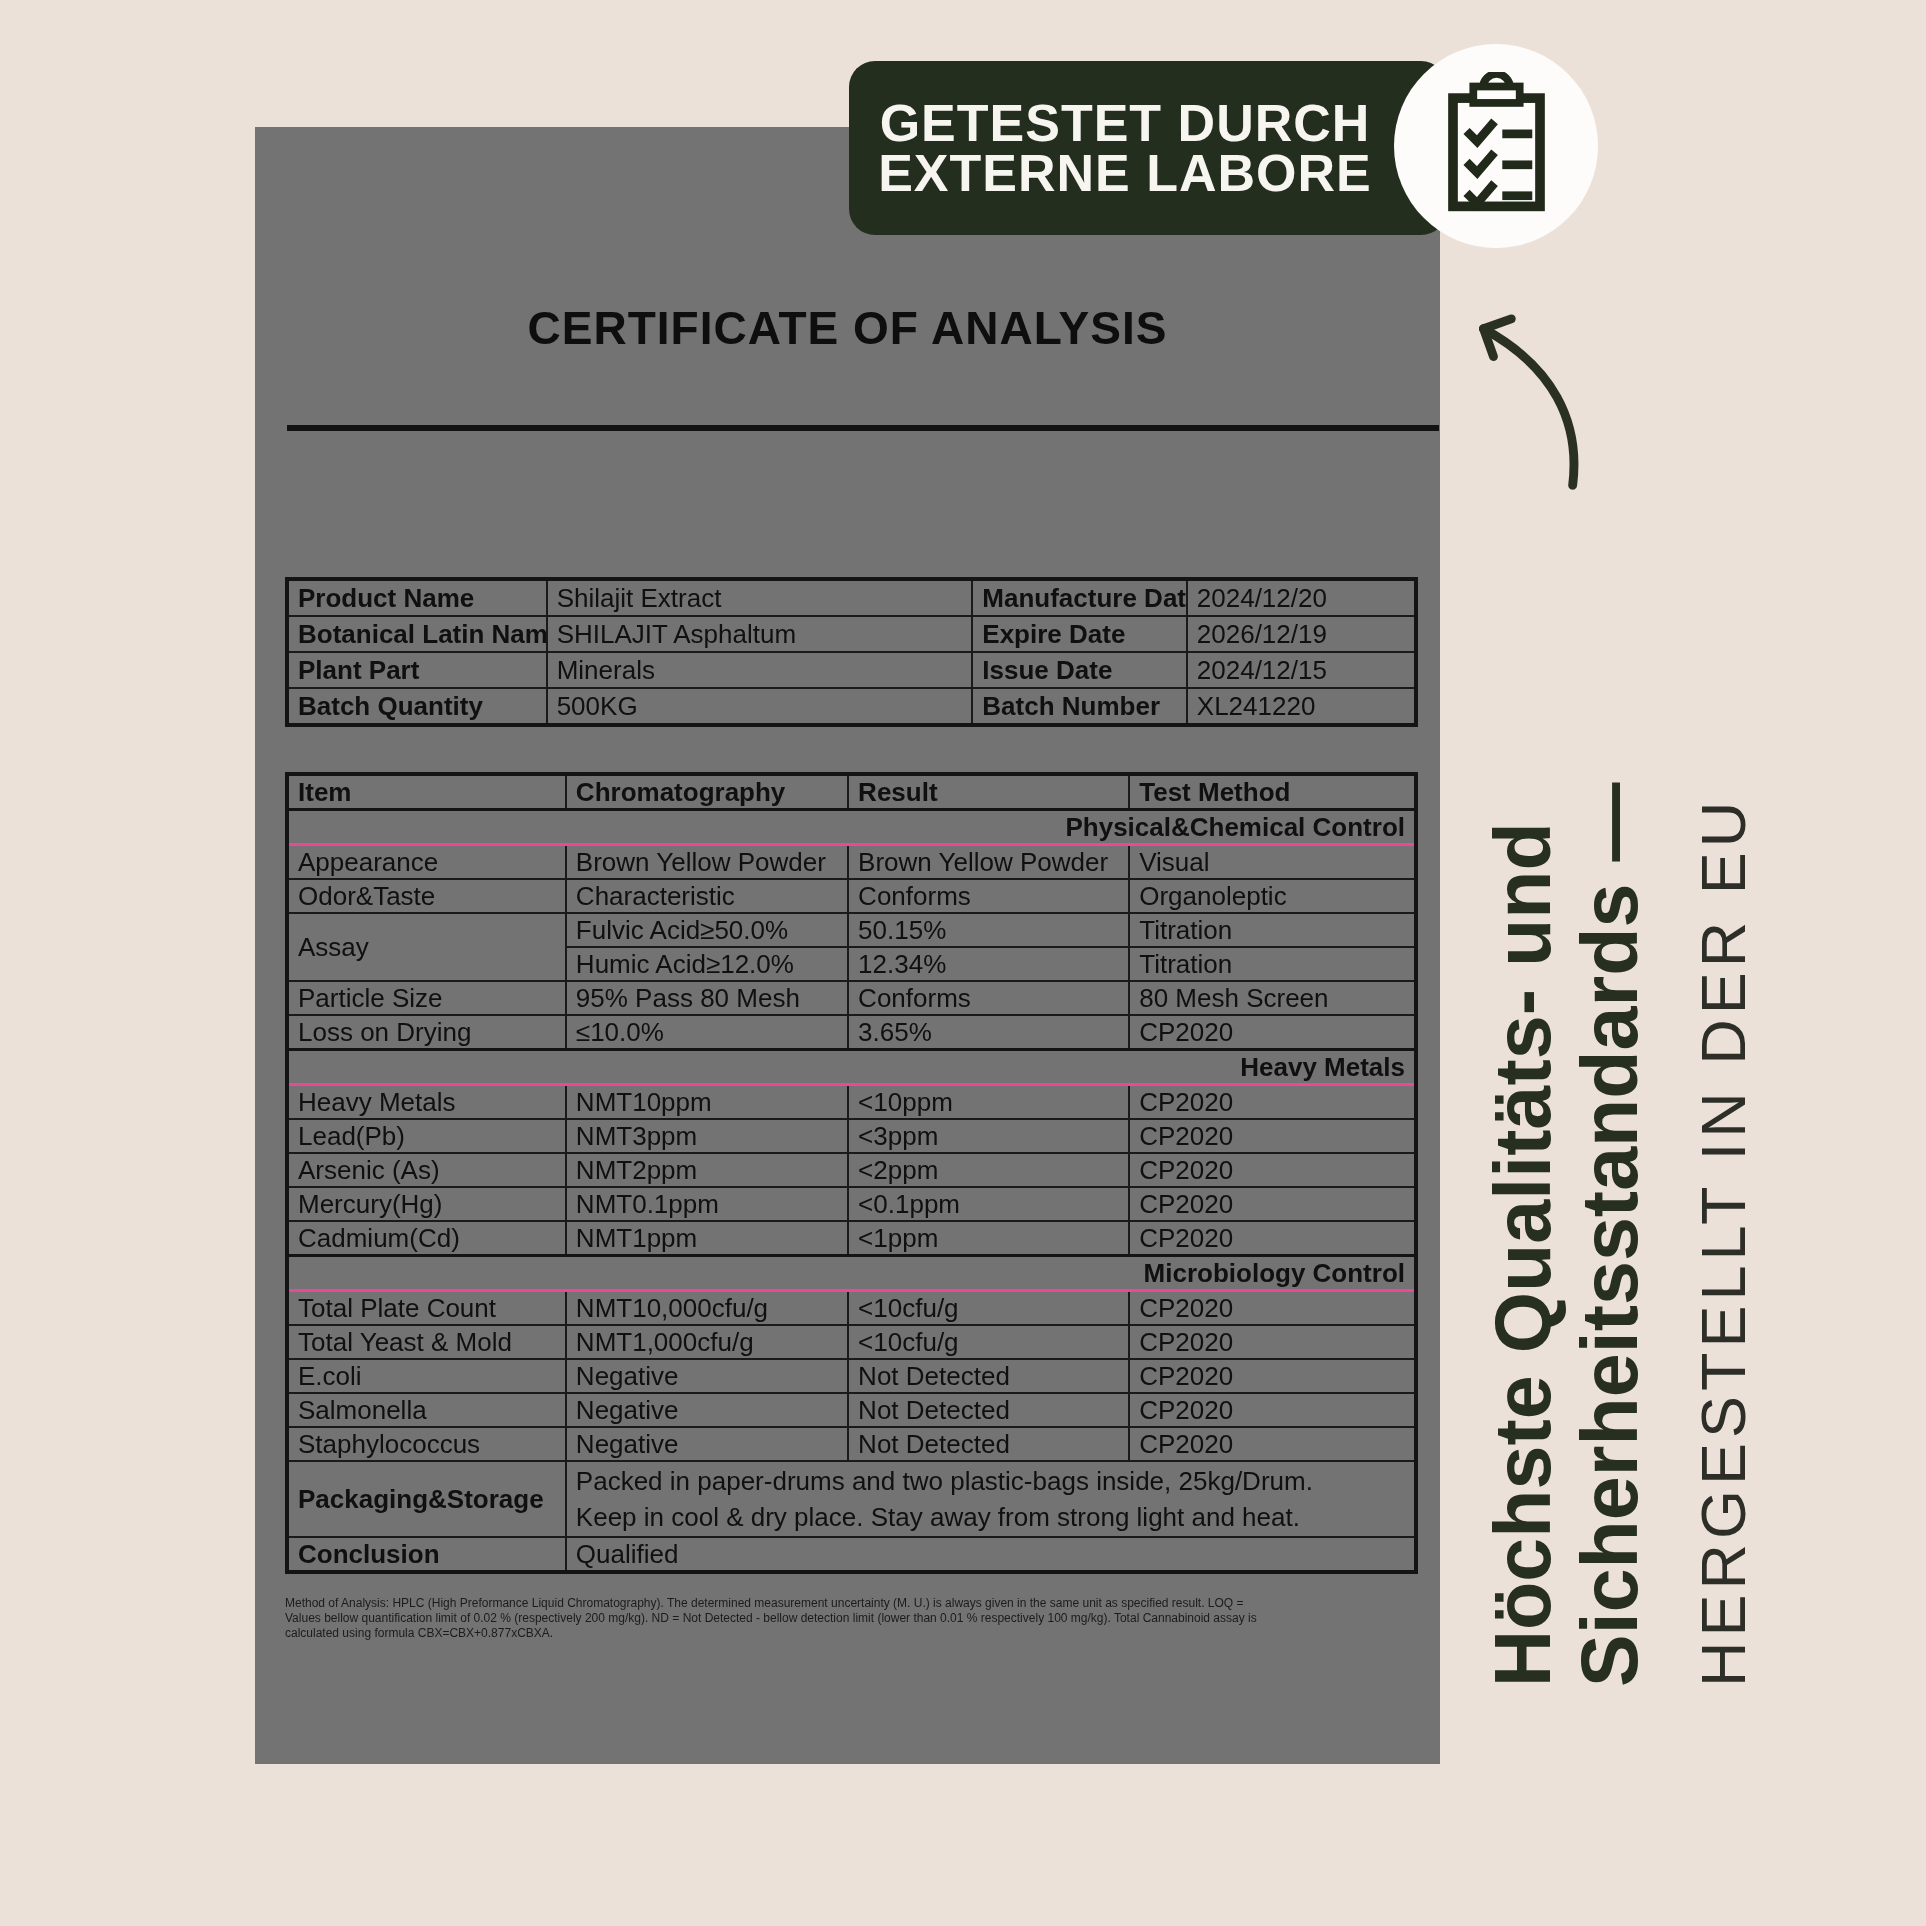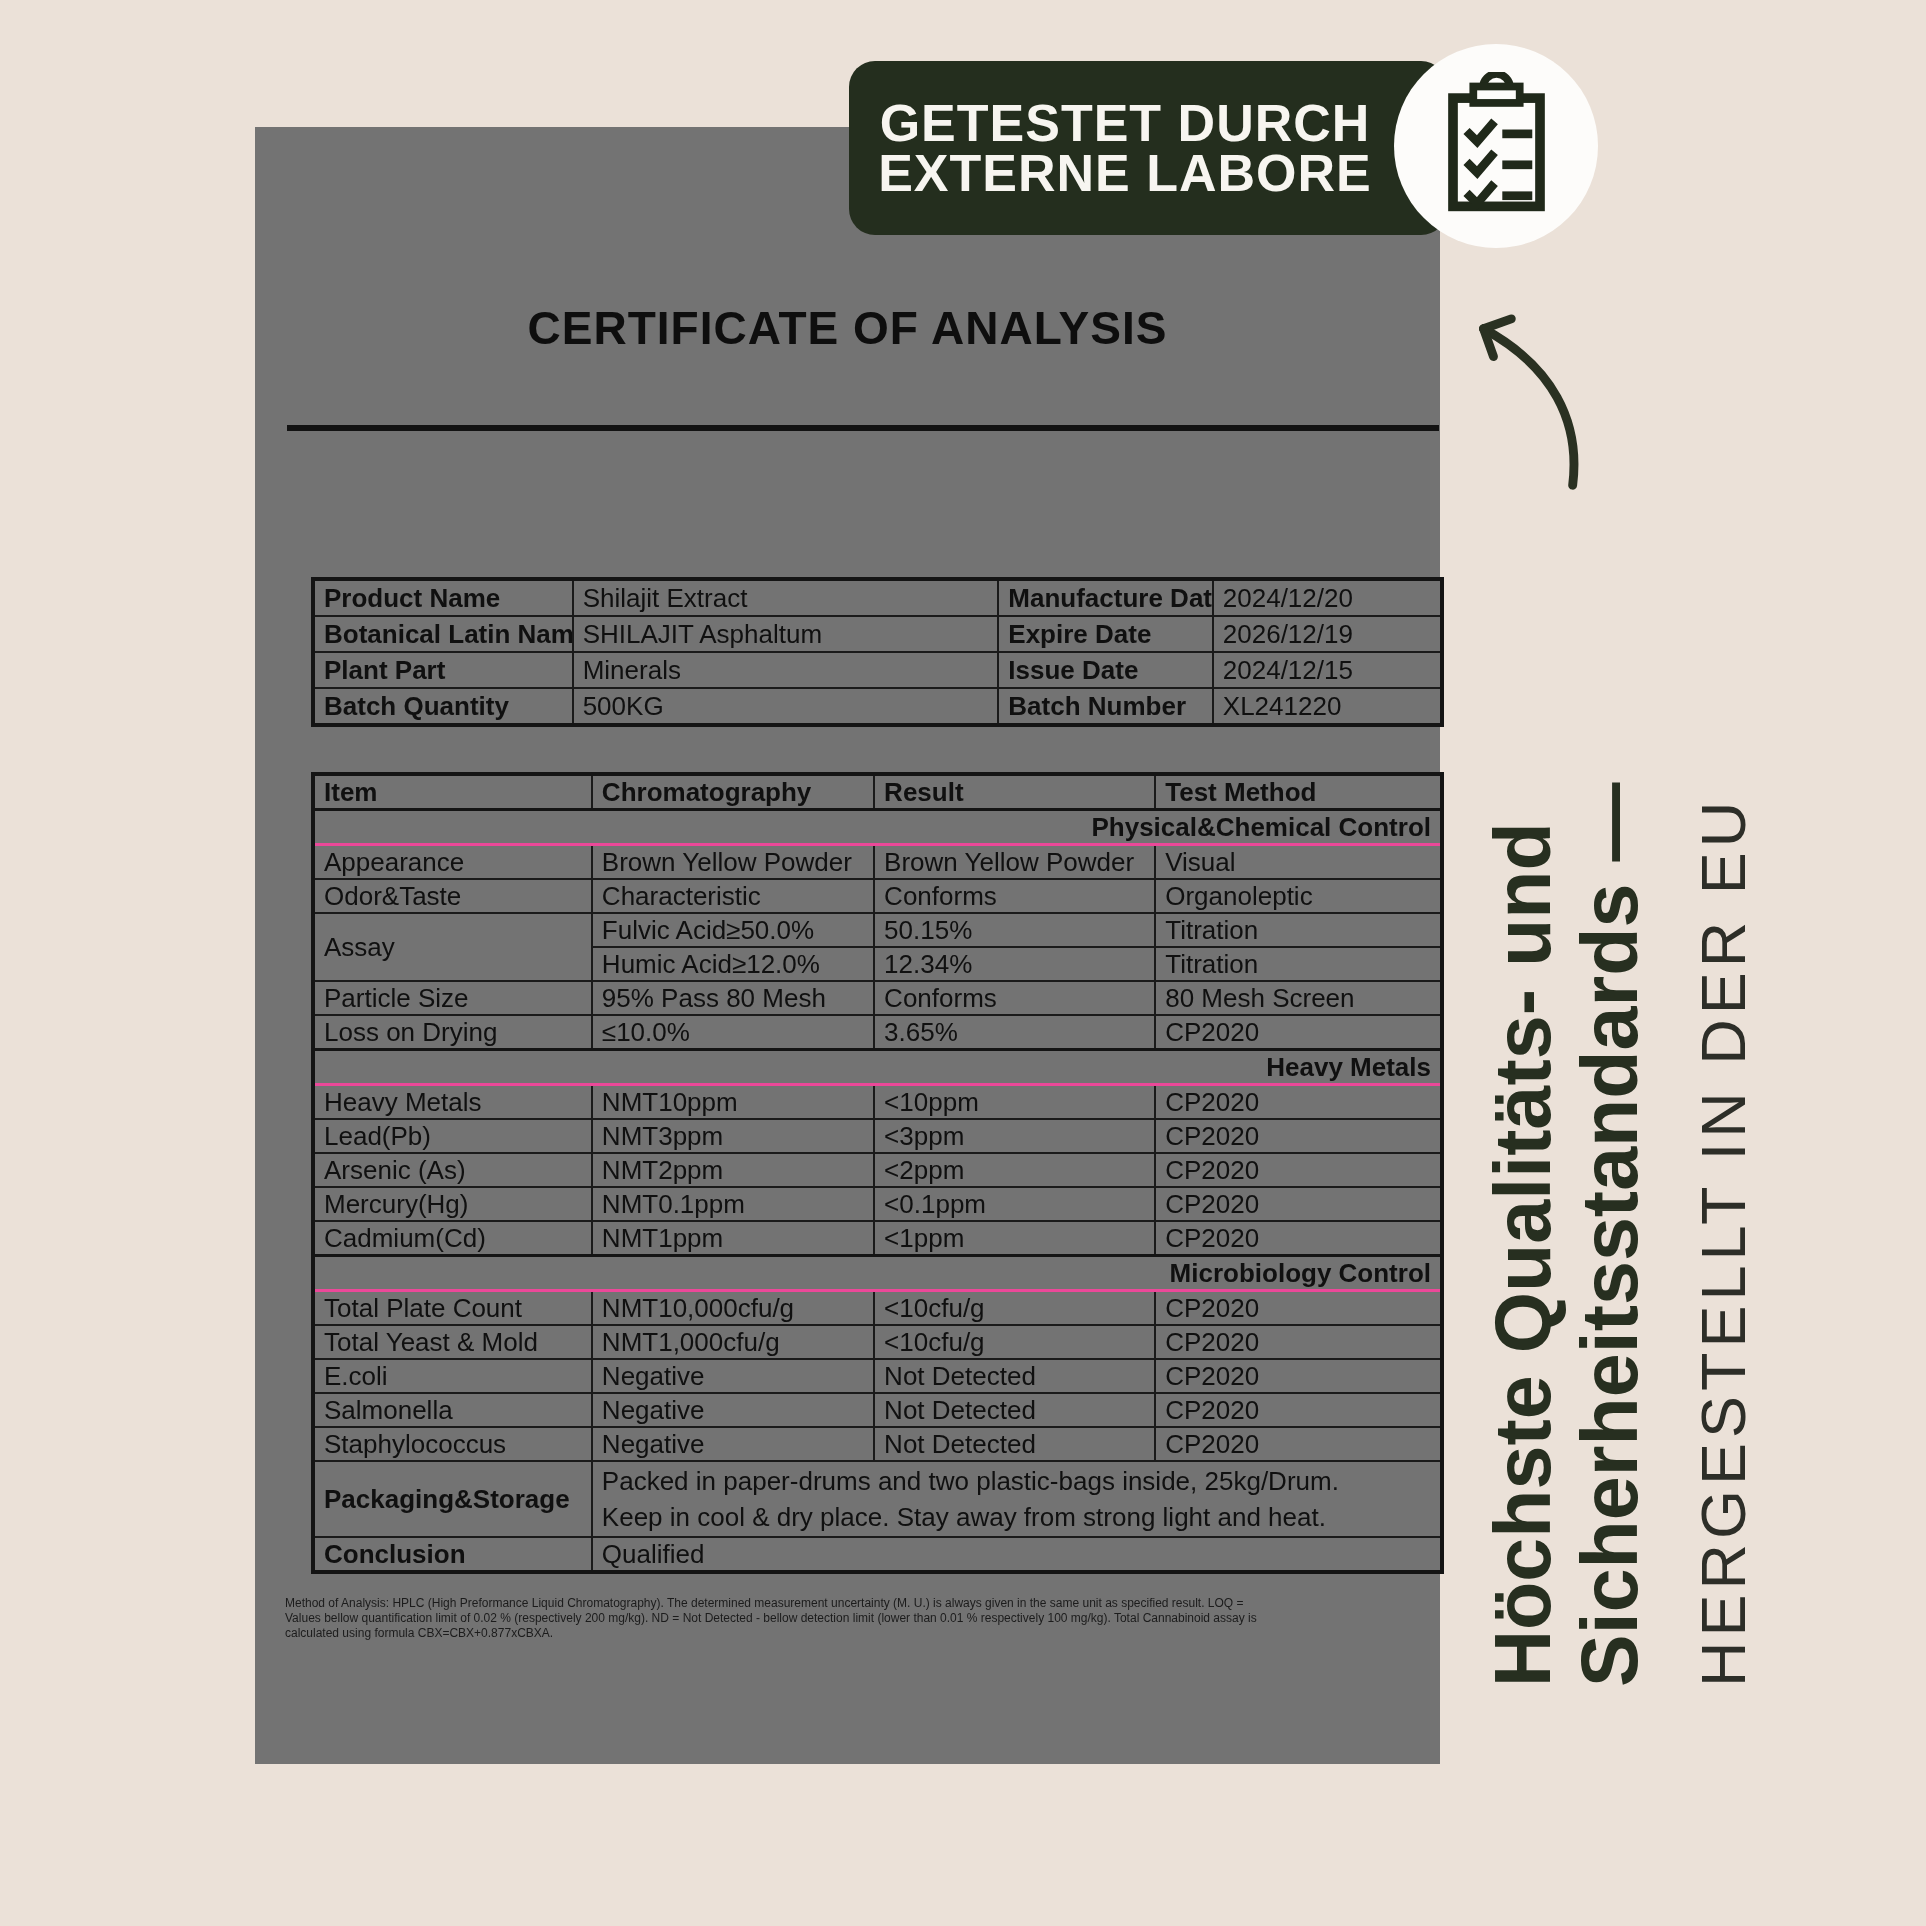--- a/index.html
+++ b/index.html
@@ -7,21 +7,21 @@
     width:1927px;height:1927px;position:relative;overflow:hidden;
     background:#EBE1D8;
     font-family:"Liberation Sans",sans-serif;
     color:#111;
   }
   .doc{position:absolute;left:255px;top:127px;width:1185px;height:1637px;background:#737373;}
   .title{position:absolute;left:0;top:174px;width:100%;text-align:center;
     font-size:46px;font-weight:bold;letter-spacing:1px;color:#0e0e0e;}
   .divider{position:absolute;left:32px;top:298px;width:1152px;height:6px;background:#121212;}
 
-  table{border-collapse:collapse;table-layout:fixed;font-size:26px;color:#101010;margin-left:26px;}
+  table{border-collapse:collapse;table-layout:fixed;font-size:26px;color:#101010;}
   .info-table{position:absolute;left:30px;top:450px;width:1133px;border:4px solid #141414;}
   .info-table td{border:2px solid #1a1a1a;height:32px;line-height:32px;padding:1px 9px;
     white-space:nowrap;overflow:hidden;}
   .main-table{position:absolute;left:30px;top:645px;width:1133px;border:4px solid #141414;}
   .main-table td,.main-table th{border:2px solid #1a1a1a;height:30px;line-height:30px;
     padding:1px 9px;text-align:left;white-space:nowrap;overflow:hidden;vertical-align:middle;}
   .b{font-weight:bold;}
   .i{}
   .sec td{font-weight:bold;border-top:3px solid #141414;border-bottom:3px solid #ec4899;text-align:right;}
   .pack-line{line-height:36px;white-space:nowrap;}

